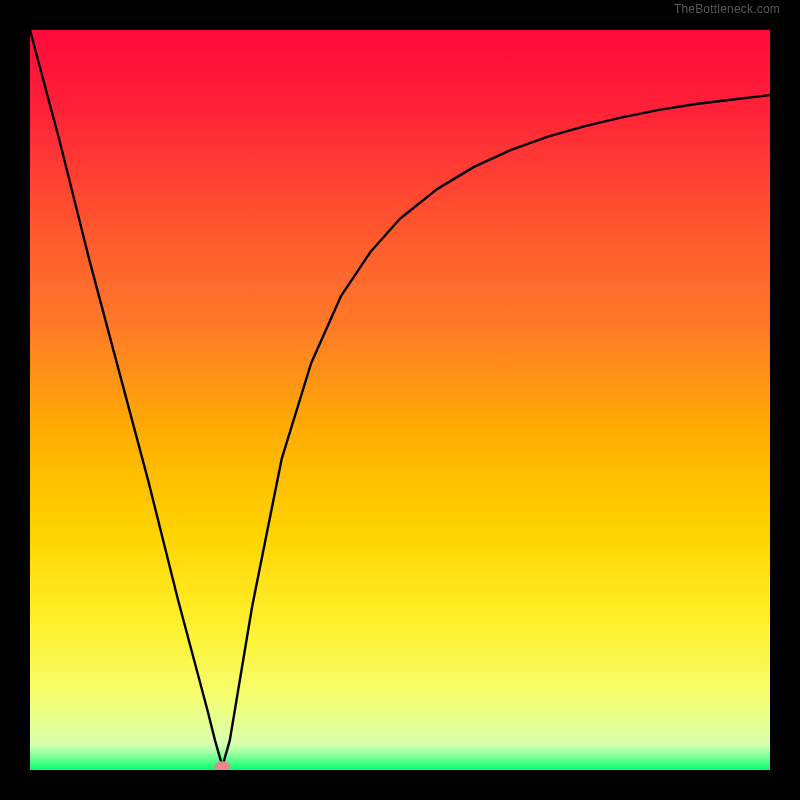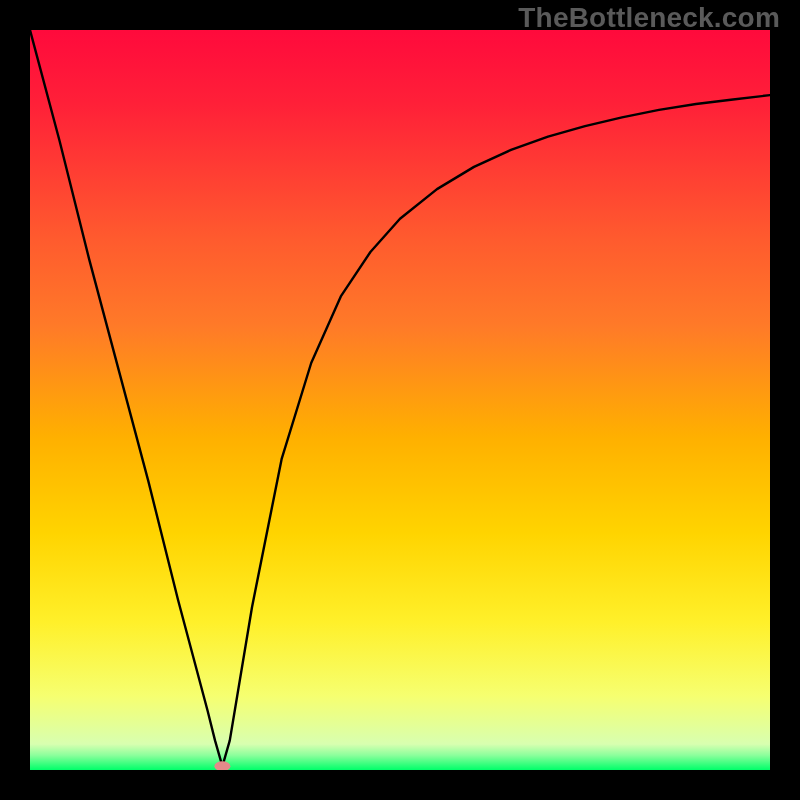--- a/index.html
+++ b/index.html
@@ -15,22 +15,22 @@
     position: relative;
     width: 800px;
     height: 800px;
     background: #000;
   }
   .watermark {
     position: absolute;
     top: 2px;
     right: 20px;
     color: #5a5a5a;
-    font-size: 28px;
-    font-weight: 700;
+    font-size: 12px;
+    font-weight: 400;
     letter-spacing: 0.2px;
     z-index: 10;
     user-select: none;
   }
   .plot-area {
     position: absolute;
     left: 30px;
     top: 30px;
     width: 740px;
     height: 740px;

